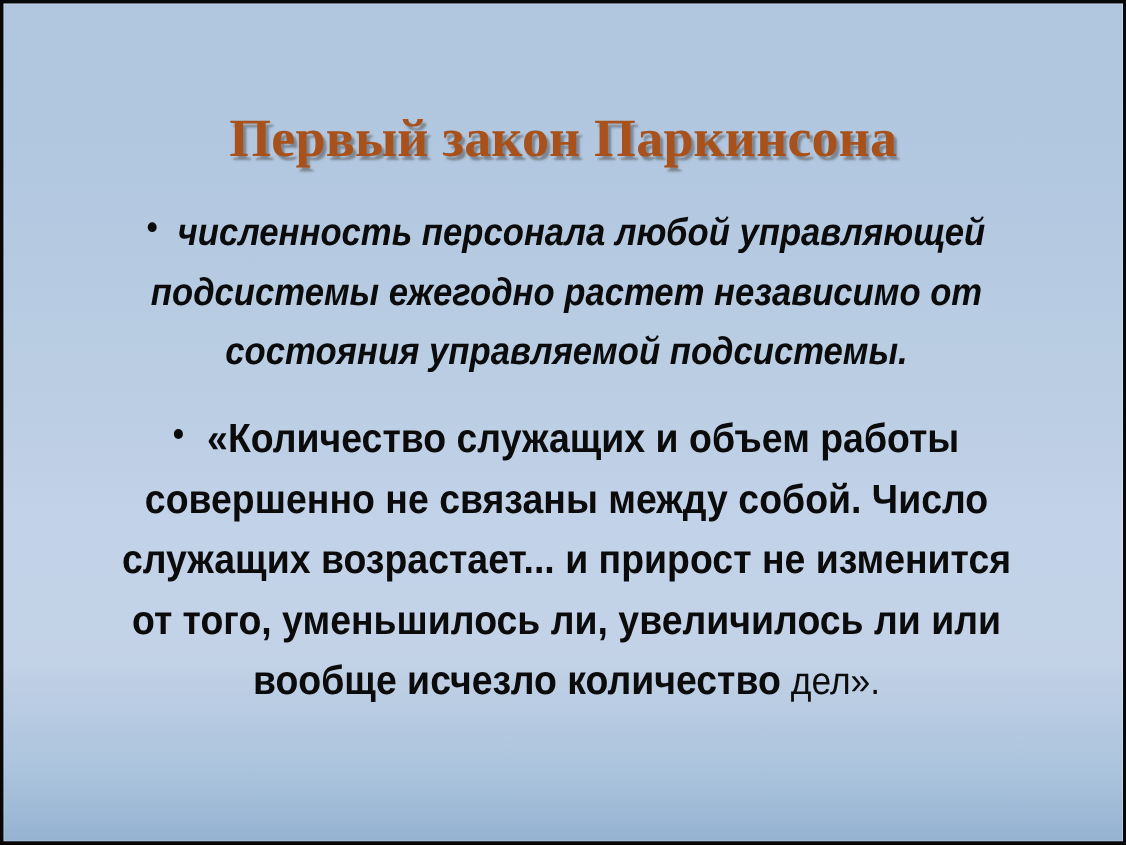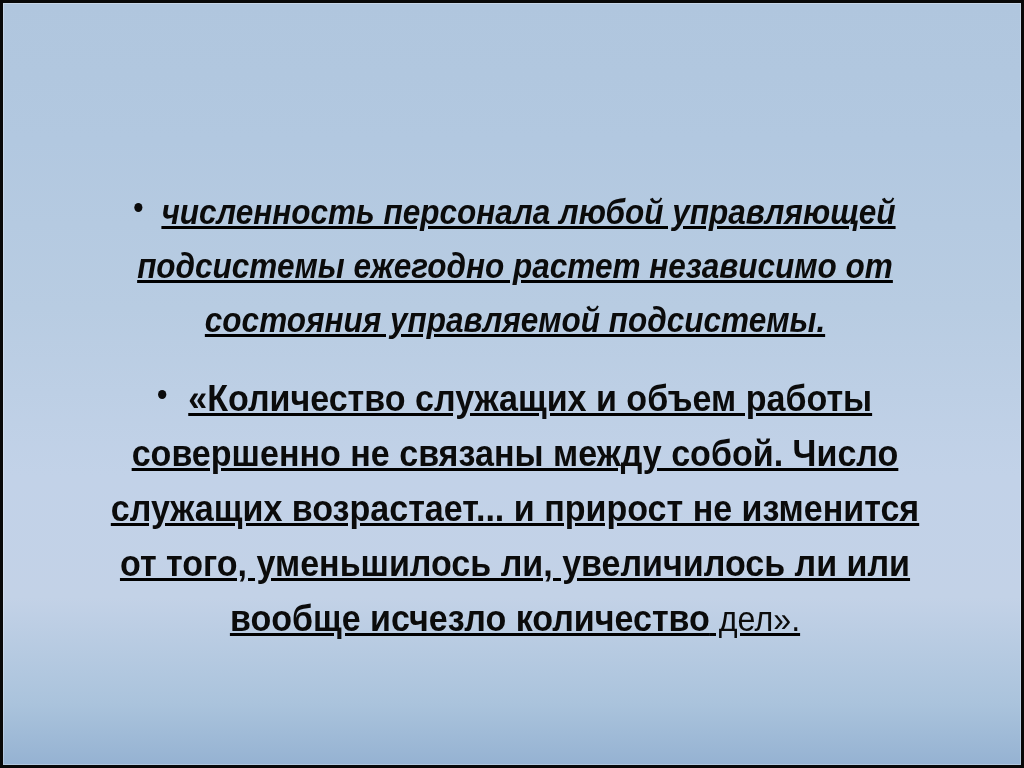--- a/index.html
+++ b/index.html
@@ -54,21 +54,20 @@
     color: #a8511b;
     text-shadow: 3px 3px 2px rgba(92,92,96,0.62);
     white-space: nowrap;
   }
 
   .body-block {
     position: absolute;
     top: 182px;
     left: 56px;
     width: 912px;
-    text-decoration: underline;
   }
 
   .bullet-row {
     display: block;
     color: #0b0b0b;
     text-align: center;
   }
 
   .bullet-row .marker {
     display: inline-block;
@@ -116,20 +115,21 @@
     font-weight: normal;
     font-stretch: normal;
     font-size: 35px;
   }
 </style>
 </head>
 <body>
 
 <div class="slide">
 
+  <h1 class="slide-title">Первый закон Паркинсона</h1>
 
   <div class="body-block">
 
     <div class="bullet-row bullet-1">
       <span class="marker"></span><span>численность персонала любой управляющей подсистемы ежегодно растет независимо от состояния управляемой подсистемы.</span>
     </div>
 
     <div class="bullet-row bullet-2">
       <span class="marker"></span><span>«Количество служащих и объем работы совершенно не связаны между собой. Число служащих возрастает... и прирост не изменится от того, уменьшилось ли, увеличилось ли или вообще исчезло количество<span class="tail-normal"> дел».</span></span>
     </div>

